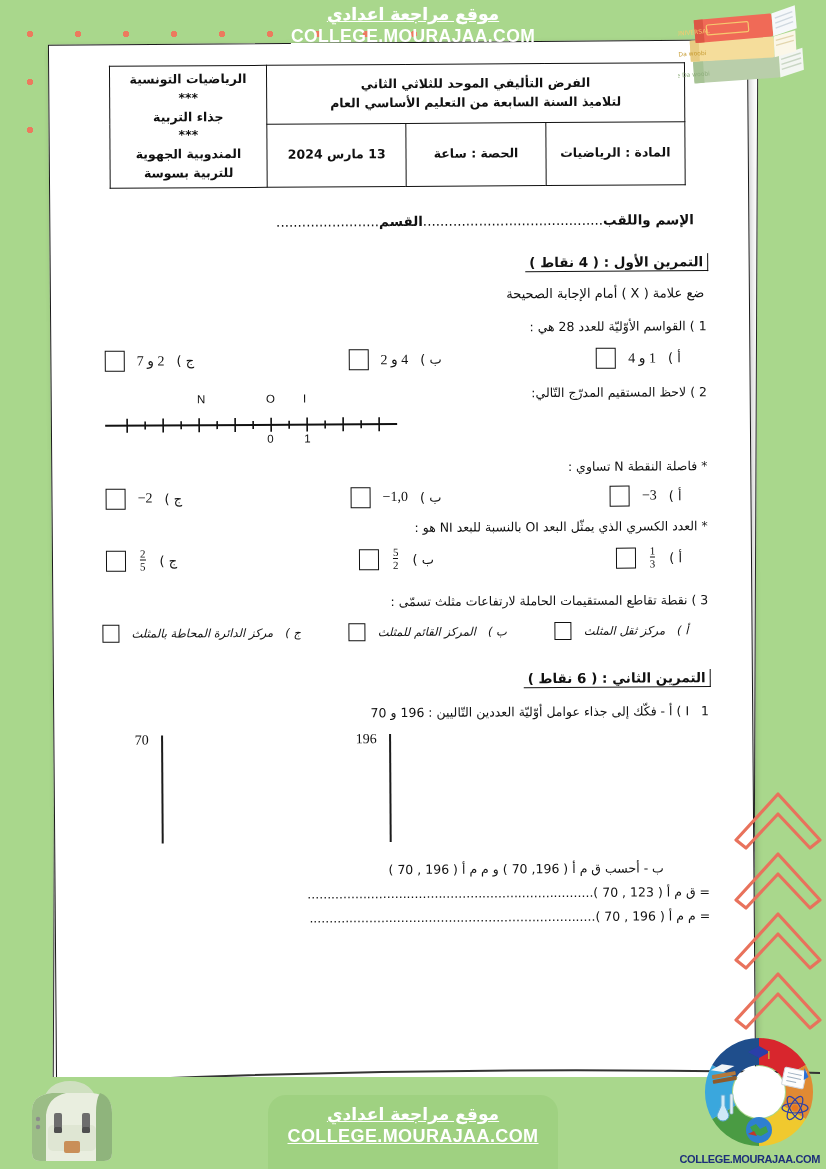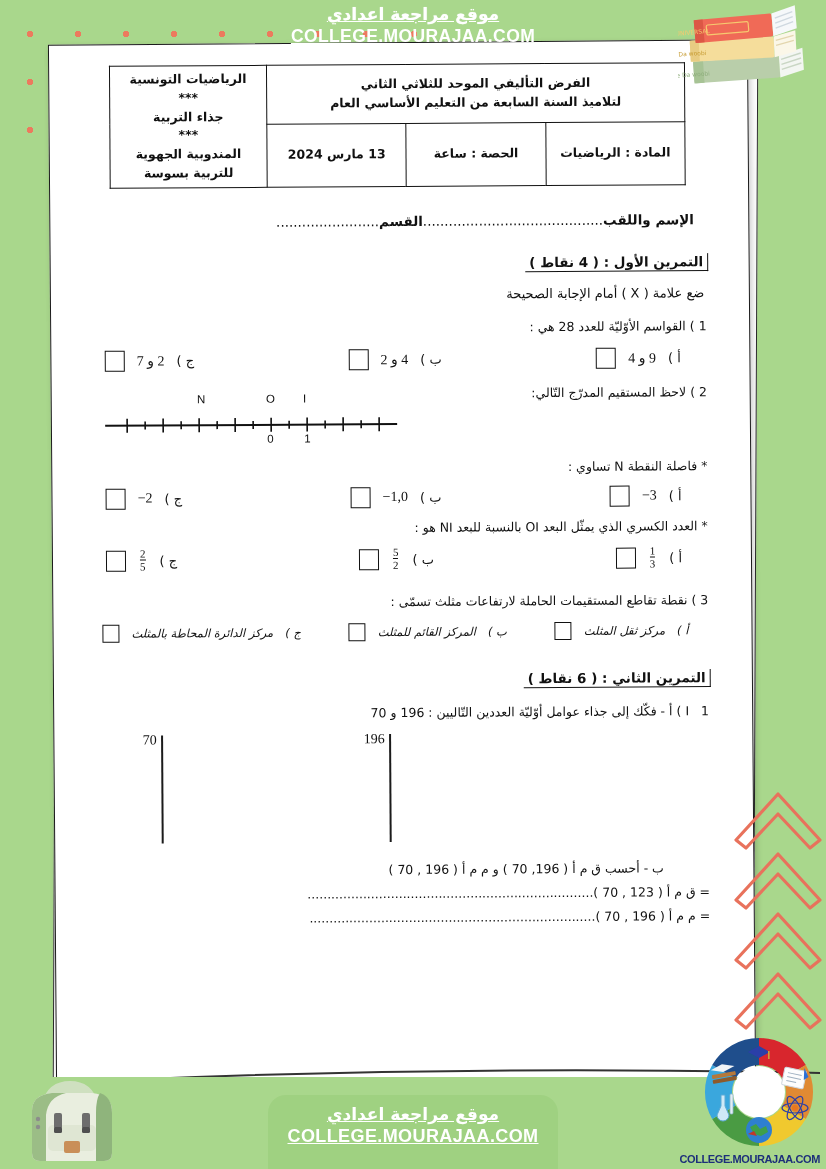--- a/index.html
+++ b/index.html
@@ -154,21 +154,21 @@
   .nl-lab{
     position:absolute;font-family:"Liberation Sans", sans-serif;
     font-size:11.5px;color:#111;direction:ltr;
   }
 
   
   .divbars{position:relative;height:120px;margin-top:8px;}
   .dvb{position:absolute;}
   .dvb .bar{width:1.6px;height:108px;background:#1b1b1b;}
   .dvb .num{
-    position:absolute;right:6px;top:-3px;
+    position:absolute;right:14px;top:-3px;
     font-family:"Liberation Serif", serif;font-size:14px;
     direction:ltr;white-space:nowrap;
   }
 
   
   .ansline{
     margin:9px 14px 0 16px;text-align:right;
     font-size:12.5px;font-family:"DejaVu Sans", sans-serif;
     white-space:nowrap;overflow:hidden;
   }
@@ -285,21 +285,21 @@
 
     <div class="exo">
       <span>التمرين الأول : ( 4 نقاط )</span>
     </div>
     <div class="instr">ضع علامة ( X ) أمام الإجابة الصحيحة</div>
 
     <div class="qtext">1 ) القواسم الأوّليّة للعدد 28 هي :</div>
     <div class="choices">
       <div class="choice">
         <span class="clabel">أ )</span>
-        <span class="clabel num">9 و 4</span>
+        <span class="clabel num">1 و 4</span>
         <span class="chk"></span>
       </div>
       <div class="choice">
         <span class="clabel">ب )</span>
         <span class="clabel num">4 و 2</span>
         <span class="chk"></span>
       </div>
       <div class="choice">
         <span class="clabel">ج )</span>
         <span class="clabel num">2 و 7</span>

